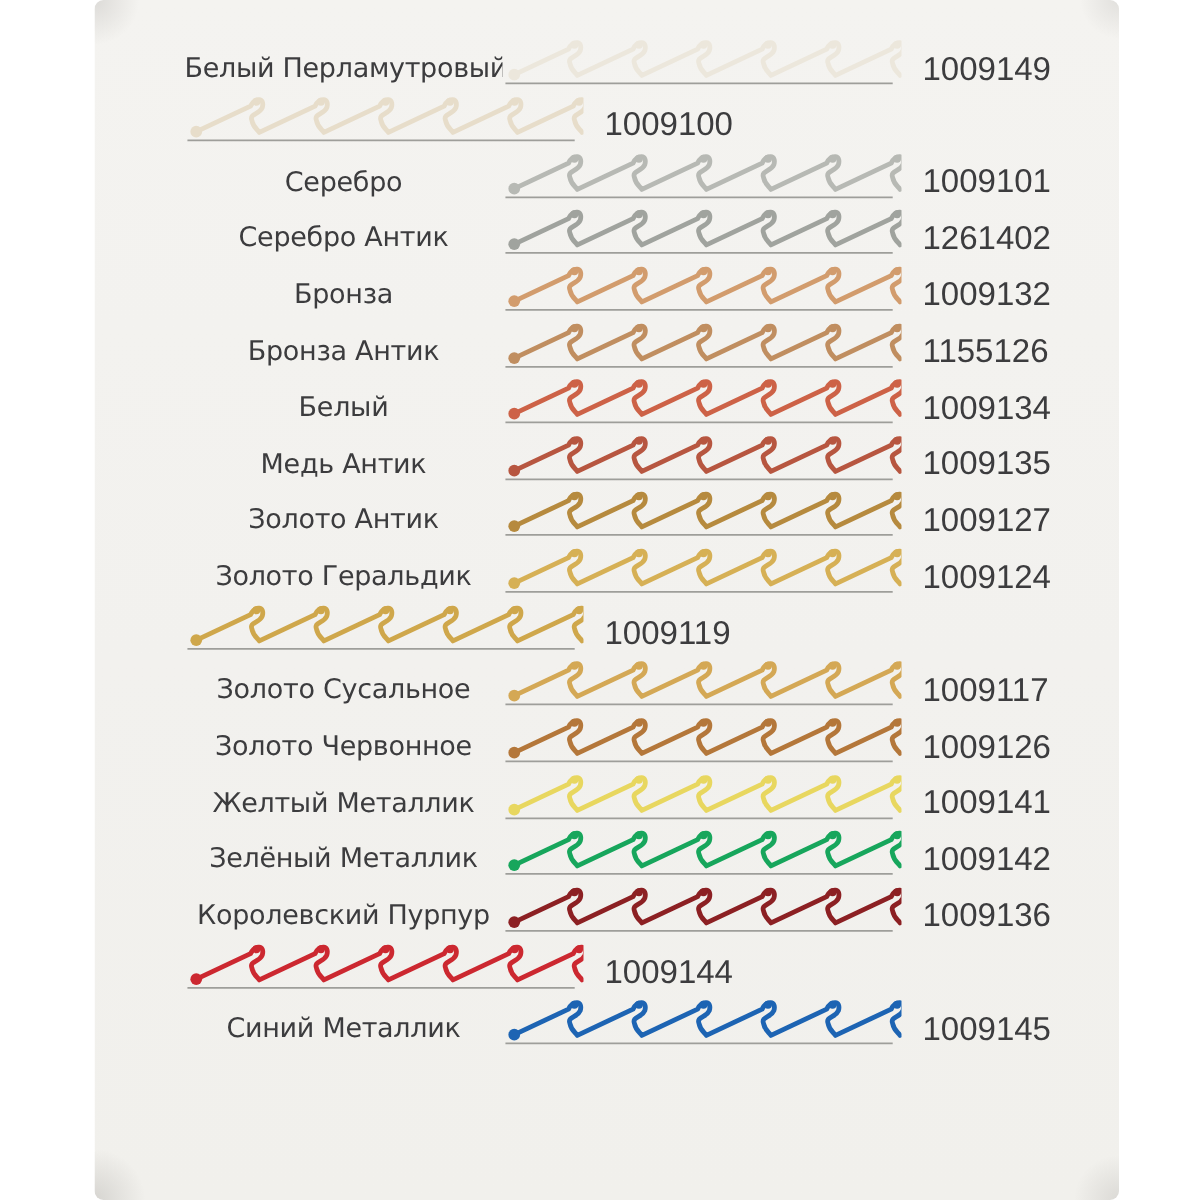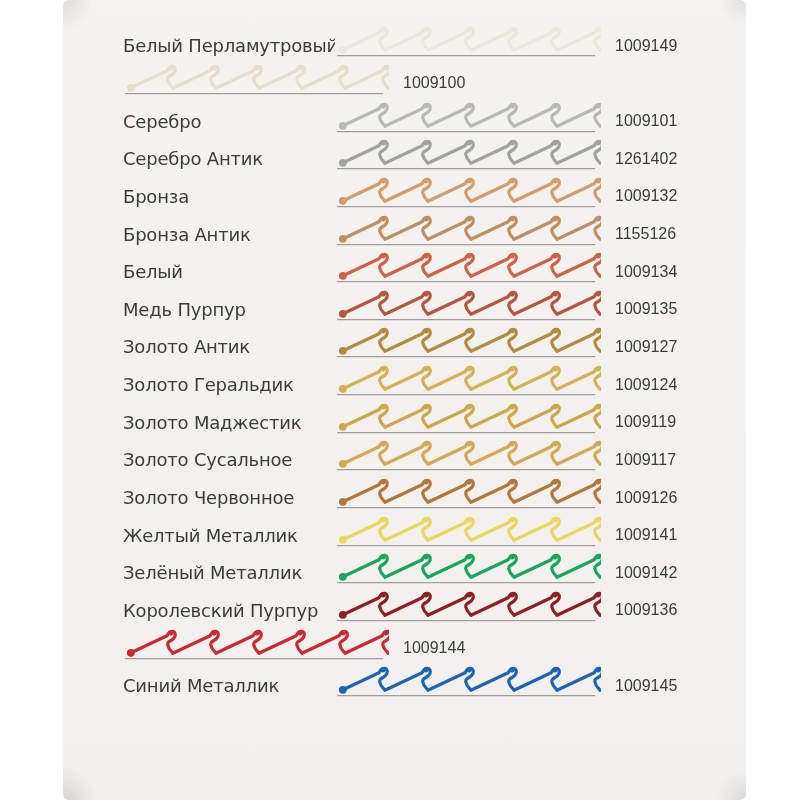--- a/index.html
+++ b/index.html
@@ -23,20 +23,21 @@
     top: 0;
     width: 683px;
     height: 800px;
     background:
       radial-gradient(circle at 0 0, rgba(60,55,50,0.13), rgba(60,55,50,0) 30px),
       radial-gradient(circle at 100% 0, rgba(60,55,50,0.10), rgba(60,55,50,0) 26px),
       radial-gradient(circle at 0 100%, rgba(60,55,50,0.15), rgba(60,55,50,0) 34px),
       radial-gradient(circle at 100% 100%, rgba(60,55,50,0.12), rgba(60,55,50,0) 30px),
       linear-gradient(180deg, #f4f3f0 0%, #f2f1ee 55%, #f1f0ec 100%);
     border-radius: 6px;
+    text-align: center;
   }
   .rows {
     padding-top: 27px;
   }
   .row {
     display: flex;
     align-items: center;
     height: 37.65px;
     padding-left: 60px;
   }
@@ -59,21 +60,21 @@
     stroke-linecap: round;
     stroke-linejoin: round;
   }
   .baseline {
     stroke: #9e9e9a;
     stroke-width: 1.1;
   }
   .code {
     margin-left: 14px;
     font-family: "Liberation Sans", sans-serif;
-    font-size: 16px;
+    font-size: 22px;
     color: #3c3c3e;
     white-space: nowrap;
   }
 </style>
 </head>
 <body>
 
 <div class="stage">
   <div class="photo">
     <div class="rows">
@@ -218,21 +219,21 @@
       <circle class="blob" cx="93" cy="7" r="2.7" style="fill: rgb(205, 98, 71);"></circle>
       <circle class="blob" cx="137" cy="7" r="2.7" style="fill: rgb(205, 98, 71);"></circle>
       <circle class="blob" cx="181" cy="7" r="2.7" style="fill: rgb(205, 98, 71);"></circle>
       <circle class="blob" cx="225" cy="7" r="2.7" style="fill: rgb(205, 98, 71);"></circle>
       <circle class="blob" cx="269" cy="7" r="2.7" style="fill: rgb(205, 98, 71);"></circle>
     </svg>
     <div class="code">1009134</div>
   </div>
 
   <div class="row">
-    <div class="label">Медь Пурпур</div>
+    <div class="label">Медь Антик</div>
     <svg class="swatch" width="266" height="37" viewBox="0 0 272 38" preserveAspectRatio="none">
       <line class="baseline" x1="2" y1="33.5" x2="266" y2="33.5"></line>
       <path class="squiggle" d="M7,28 l38,-18 c3,-6 10,-6 8,1 c-2,5 -9,4 -7,9 c1,5 4,6 5,8
                l38,-18 c3,-6 10,-6 8,1 c-2,5 -9,4 -7,9 c1,5 4,6 5,8
                l38,-18 c3,-6 10,-6 8,1 c-2,5 -9,4 -7,9 c1,5 4,6 5,8
                l38,-18 c3,-6 10,-6 8,1 c-2,5 -9,4 -7,9 c1,5 4,6 5,8
                l38,-18 c3,-6 10,-6 8,1 c-2,5 -9,4 -7,9 c1,5 4,6 5,8
                l38,-18 c3,-6 10,-6 8,1 c-2,5 -9,4 -7,9 c1,5 4,6 5,8" style="stroke: rgb(183, 86, 64);"></path>
       <circle class="blob" cx="8" cy="27.5" r="4" style="fill: rgb(183, 86, 64);"></circle>
       <circle class="blob" cx="49" cy="7" r="2.7" style="fill: rgb(183, 86, 64);"></circle>
@@ -281,21 +282,20 @@
       <circle class="blob" cx="93" cy="7" r="2.7" style="fill: rgb(214, 176, 85);"></circle>
       <circle class="blob" cx="137" cy="7" r="2.7" style="fill: rgb(214, 176, 85);"></circle>
       <circle class="blob" cx="181" cy="7" r="2.7" style="fill: rgb(214, 176, 85);"></circle>
       <circle class="blob" cx="225" cy="7" r="2.7" style="fill: rgb(214, 176, 85);"></circle>
       <circle class="blob" cx="269" cy="7" r="2.7" style="fill: rgb(214, 176, 85);"></circle>
     </svg>
     <div class="code">1009124</div>
   </div>
 
   <div class="row">
-    <div class="label">Золото Маджестик</div>
     <svg class="swatch" width="266" height="37" viewBox="0 0 272 38" preserveAspectRatio="none">
       <line class="baseline" x1="2" y1="33.5" x2="266" y2="33.5"></line>
       <path class="squiggle" d="M7,28 l38,-18 c3,-6 10,-6 8,1 c-2,5 -9,4 -7,9 c1,5 4,6 5,8
                l38,-18 c3,-6 10,-6 8,1 c-2,5 -9,4 -7,9 c1,5 4,6 5,8
                l38,-18 c3,-6 10,-6 8,1 c-2,5 -9,4 -7,9 c1,5 4,6 5,8
                l38,-18 c3,-6 10,-6 8,1 c-2,5 -9,4 -7,9 c1,5 4,6 5,8
                l38,-18 c3,-6 10,-6 8,1 c-2,5 -9,4 -7,9 c1,5 4,6 5,8
                l38,-18 c3,-6 10,-6 8,1 c-2,5 -9,4 -7,9 c1,5 4,6 5,8" style="stroke: rgb(207, 167, 75);"></path>
       <circle class="blob" cx="8" cy="27.5" r="4" style="fill: rgb(207, 167, 75);"></circle>
       <circle class="blob" cx="49" cy="7" r="2.7" style="fill: rgb(207, 167, 75);"></circle>

